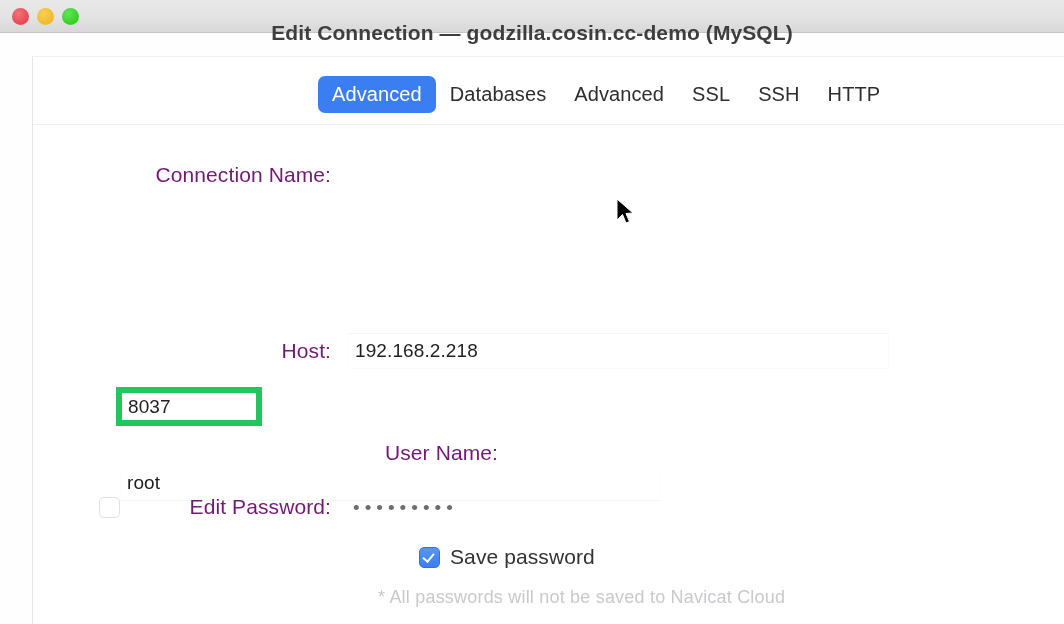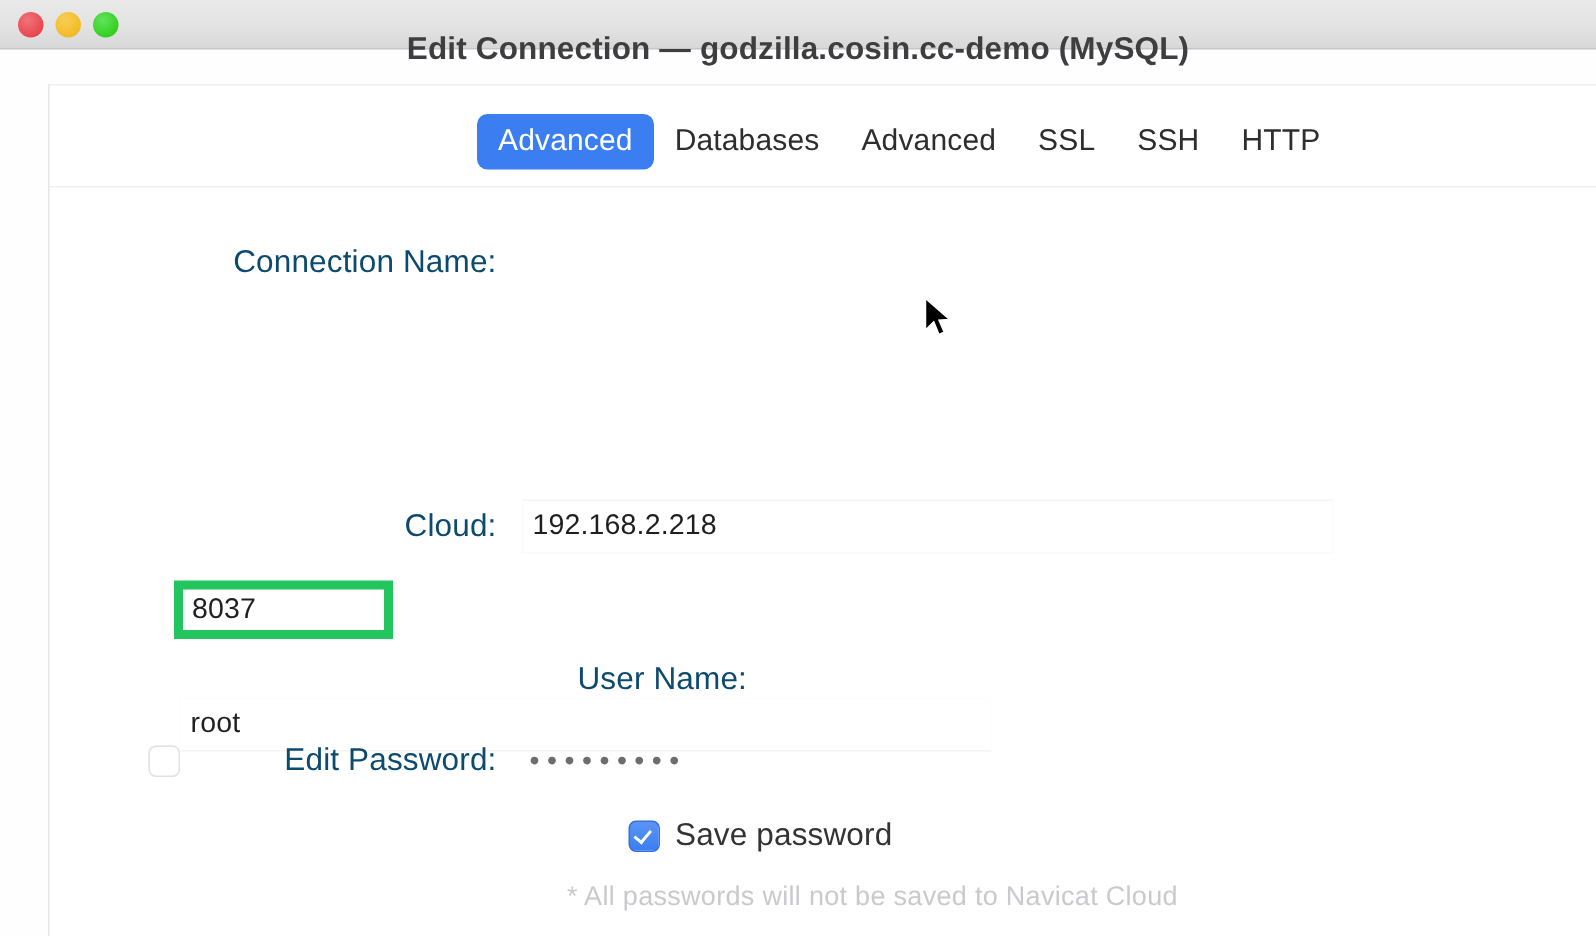--- a/index.html
+++ b/index.html
@@ -120,21 +120,21 @@
     width: 1032px;
   }
   .row {
     position: absolute;
     display: flex;
     align-items: center;
   }
   .label {
     text-align: right;
     font-size: 21px;
-    color: #0c4a6e;
+    color: #701a75;
     white-space: nowrap;
     letter-spacing: 0.1px;
   }
 
   
   .row-conn { left: 66px; top: 38px; }
   .row-conn .label { width: 232px; }
   .input-focus {
     position: relative;
     margin-left: 17px;
@@ -303,21 +303,21 @@
       </div>
     </div>
 
     <div class="form">
 
       <div class="row row-conn">
         <div class="label">Connection Name:</div>
       </div>
 
       <div class="row row-host">
-        <div class="label">Cloud:</div>
+        <div class="label">Host:</div>
         <div class="field-wide">
           <span class="val">192.168.2.218</span>
         </div>
       </div>
 
       <div class="row row-port">
         <div class="field-mid">
           <span class="val">8037</span>
         </div>
       </div>

